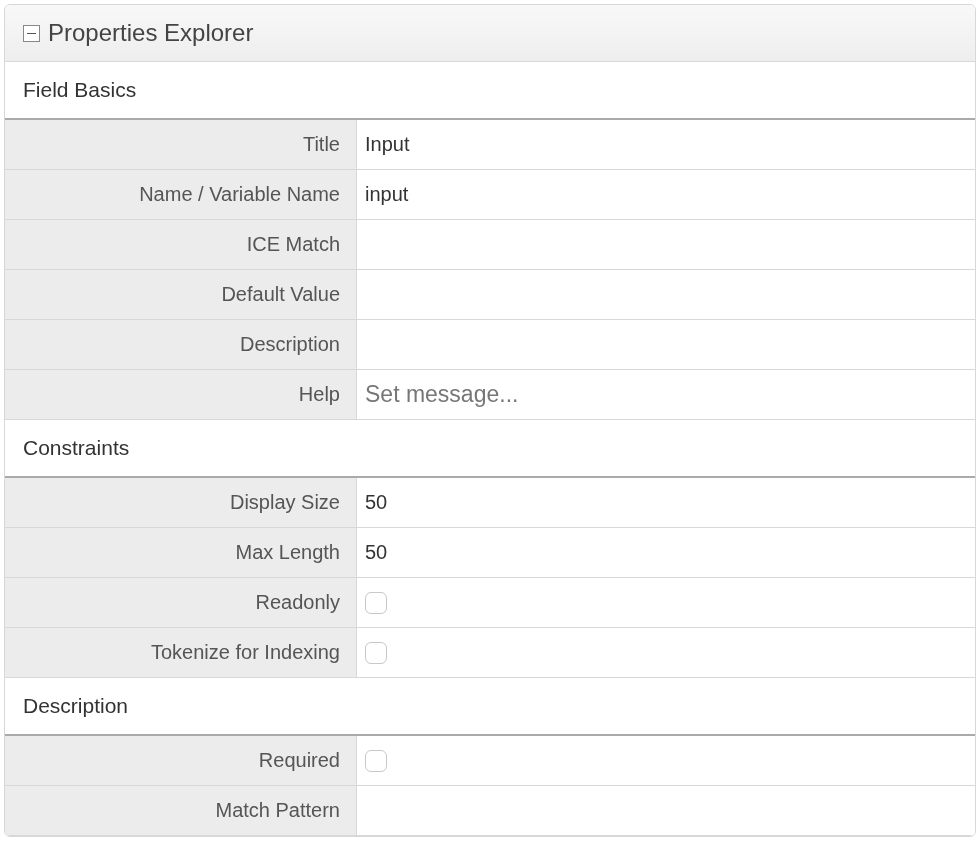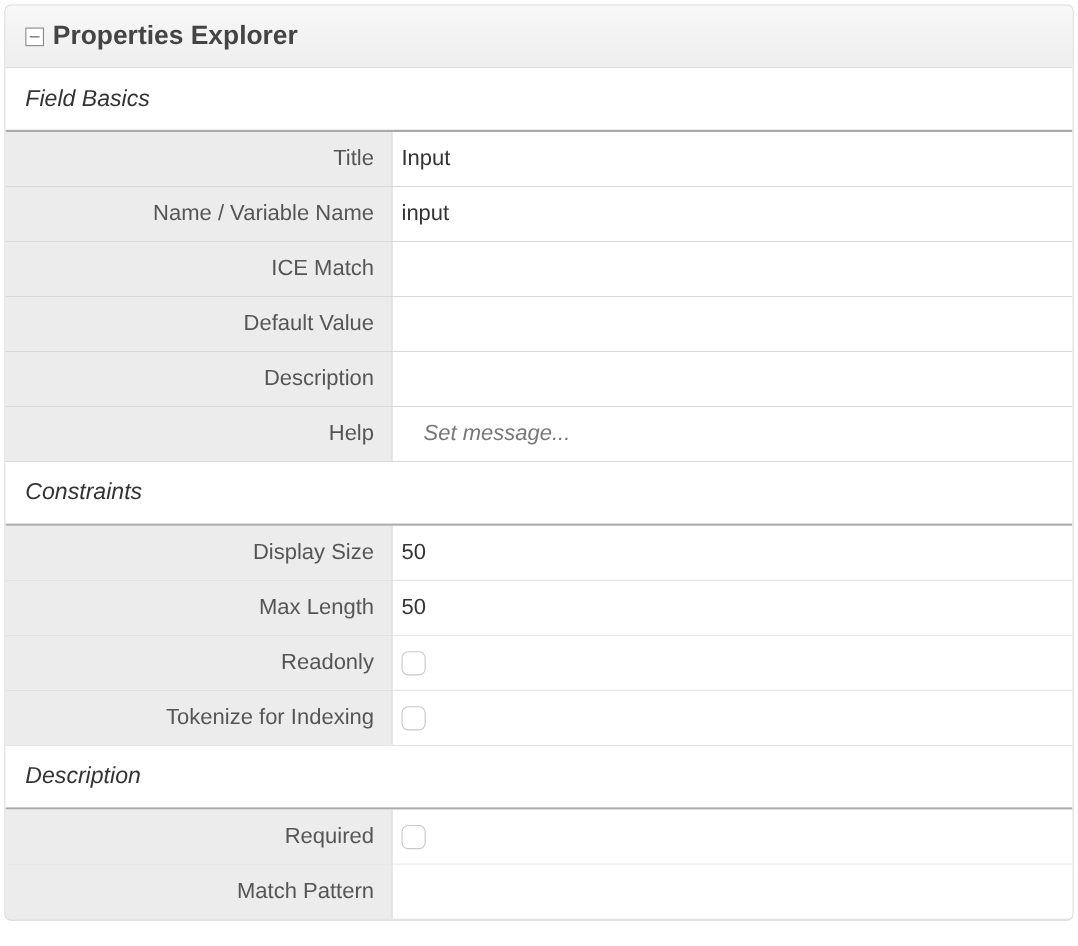--- a/index.html
+++ b/index.html
@@ -42,29 +42,28 @@
     .collapse-icon::before {
       content: "";
       display: block;
       width: 9px;
       height: 1px;
       background: #555;
     }
     .panel-title {
       font-size: 24px;
       color: #444;
-      font-weight: 700;
+      font-weight: 400;
     }
     .section-header {
       background: #fff;
       padding: 16px 18px;
       border-bottom: 2px solid #aaa;
       font-size: 21px;
       color: #333;
-      font-style: italic;
     }
     .row {
       display: flex;
       border-bottom: 1px solid #d8d8d8;
     }
     .row-label {
       width: 352px;
       background: #ececec;
       text-align: right;
       padding: 12px 16px;
@@ -89,24 +88,22 @@
       border: none;
       outline: none;
       font-size: 20px;
       font-family: inherit;
       color: #333;
       width: 100%;
       background: transparent;
       padding: 2px 0;
     }
     .placeholder-text {
-      font-style: italic;
       color: #777;
-      font-size: 20px;
-      margin-left: 20px;
+      font-size: 23px;
     }
     .chk {
       appearance: none;
       -webkit-appearance: none;
       width: 22px;
       height: 22px;
       border: 1px solid #c8c8c8;
       border-radius: 6px;
       background: #fff;
       cursor: pointer;

